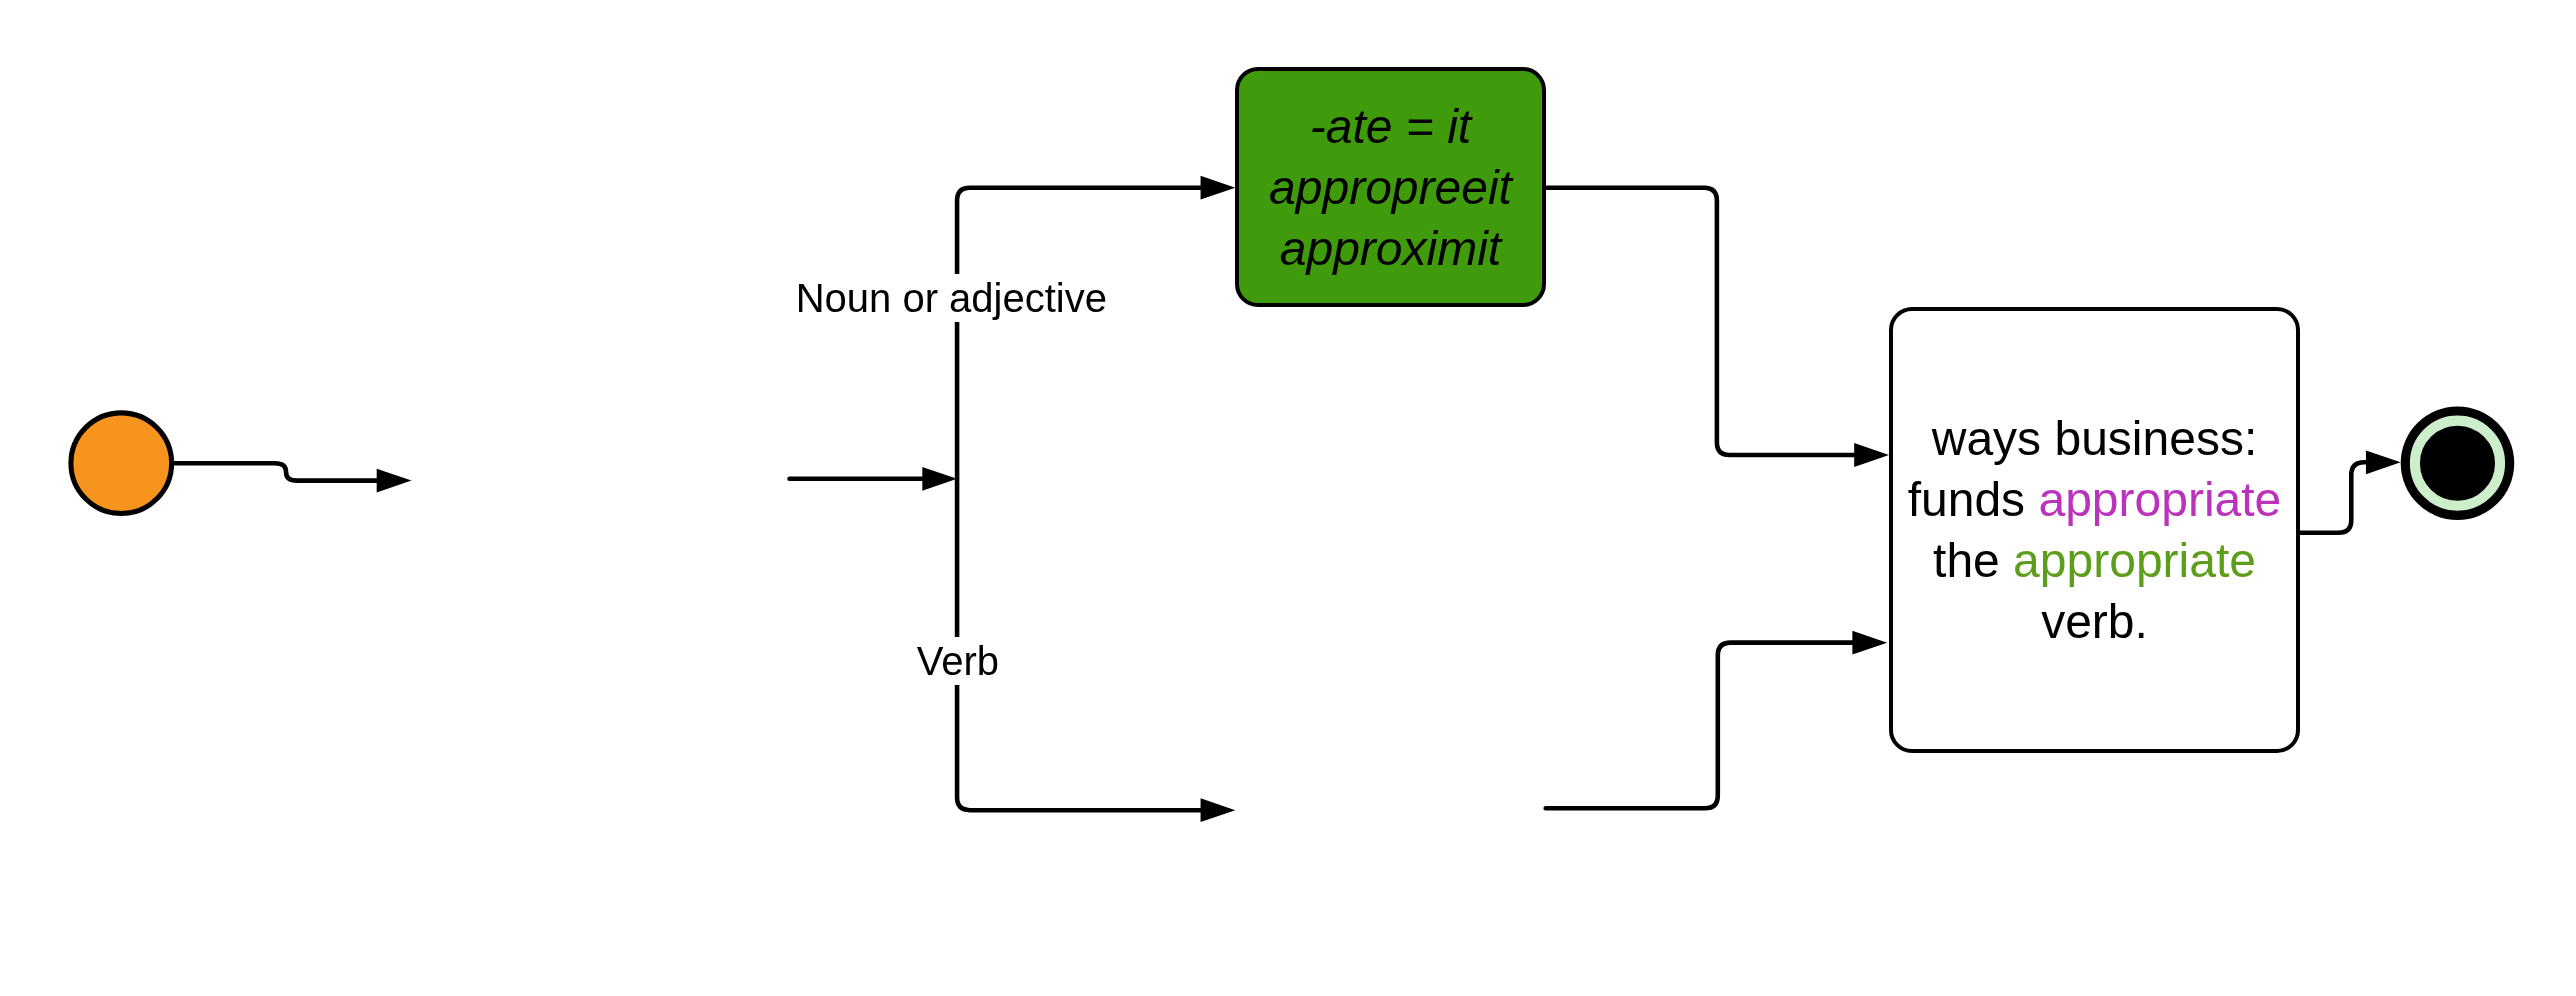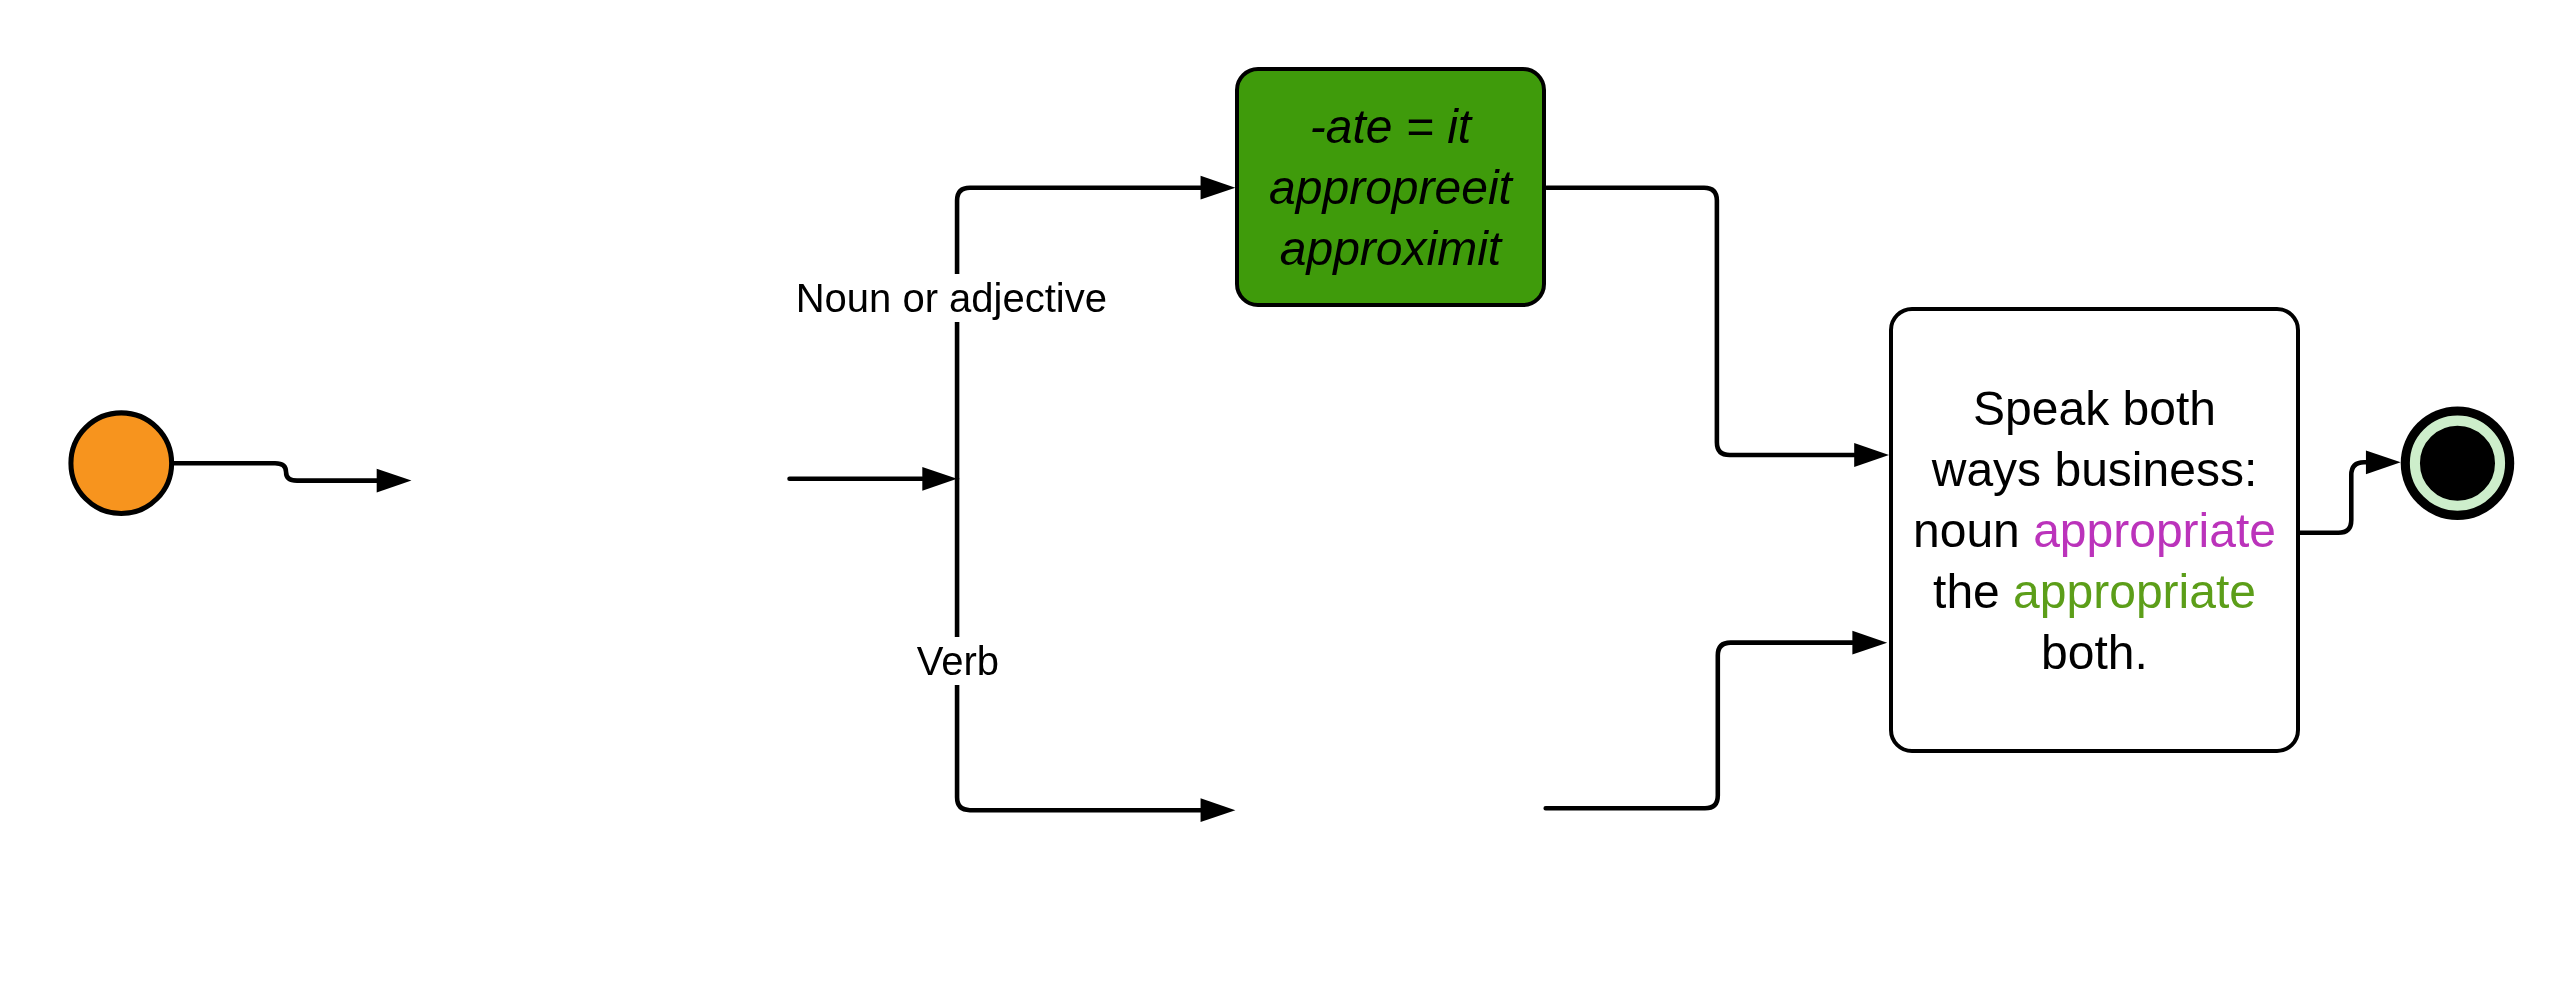--- a/index.html
+++ b/index.html
@@ -128,24 +128,23 @@
 
 
   <div class="node node-noun">
     <span class="multiline">-ate = it
 appropreeit
 approximit</span>
   </div>
 
 
   <div class="node node-speak">
-    <span class="speak-line">Speak both</span>
     <span class="speak-line">ways business:</span>
-    <span class="speak-line"><span>noun </span><span class="word-verb">appropriate</span></span>
+    <span class="speak-line"><span>funds </span><span class="word-verb">appropriate</span></span>
     <span class="speak-line"><span>the </span><span class="word-adjective">appropriate</span></span>
-    <span class="speak-line">both.</span>
+    <span class="speak-line">verb.</span>
   </div>
 
   <div class="edge-label label-noun">Noun or adjective</div>
   <div class="edge-label label-verb">Verb</div>
 
 </div>
 
 
 </body></html>

